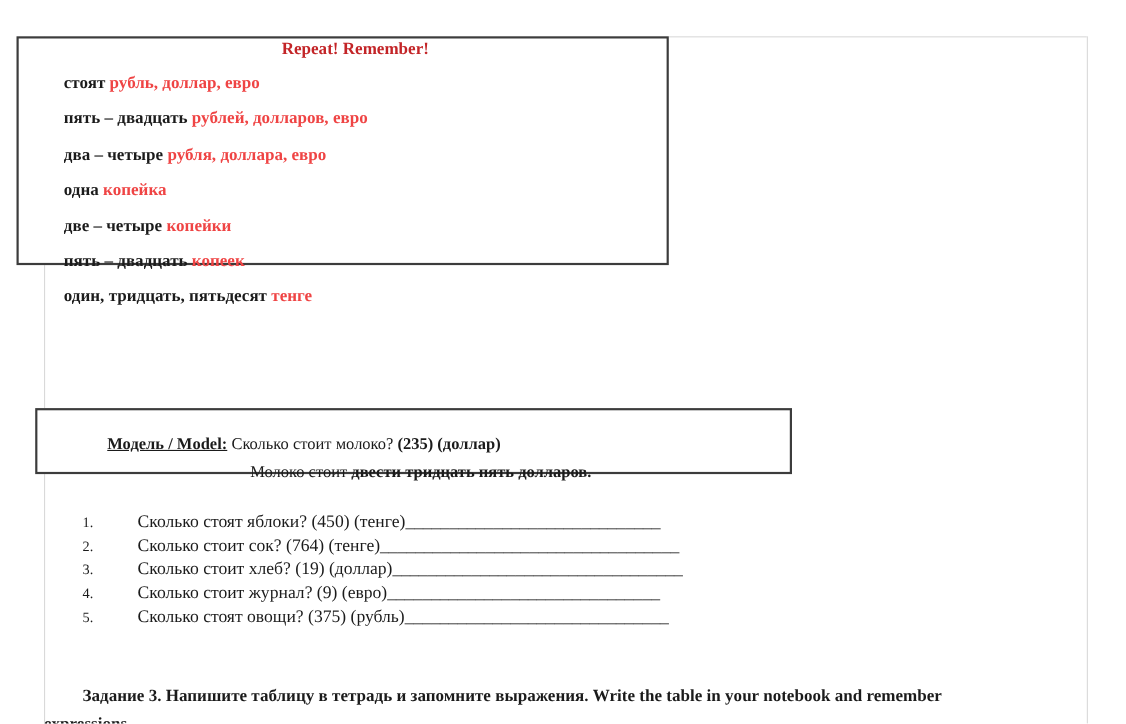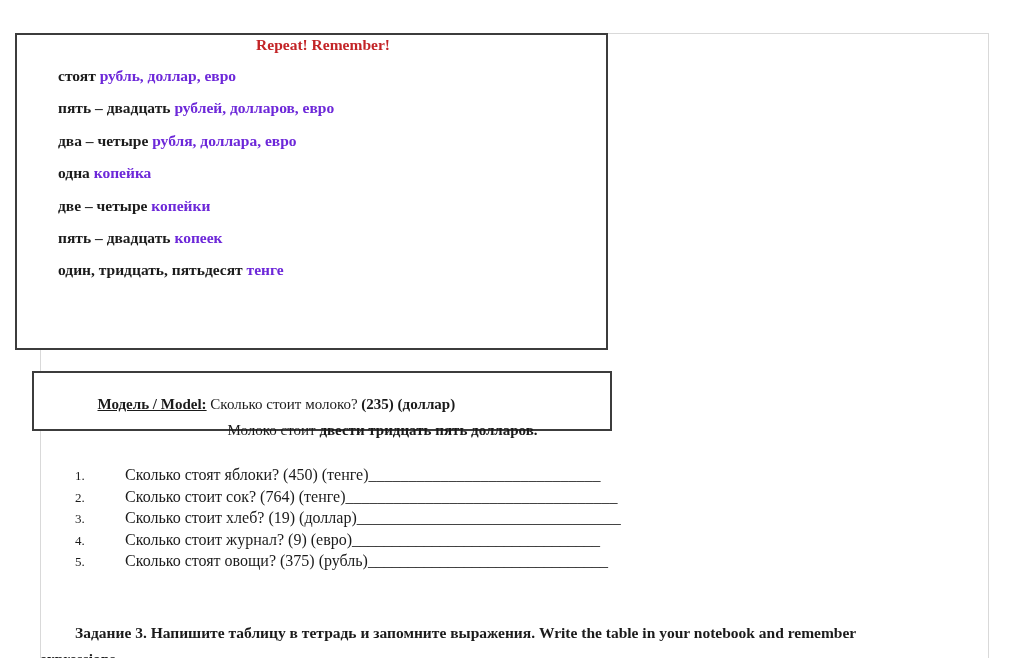--- a/index.html
+++ b/index.html
@@ -13,41 +13,41 @@
   }
   
   .guide { position:absolute; background:#d9d9d9; }
   .guide-v-left  { left:40px;  top:33px; width:1px; height:625px; }
   .guide-v-right { left:988px; top:33px; width:1px; height:625px; }
   .guide-h-top   { left:608px; top:33px; width:380px; height:1px; }
 
   
   .repeat-box {
     position:absolute; box-sizing:border-box;
-    left:15px; top:33px; width:593px; height:317px;
+    left:15px; top:33px; width:593px; height:208px;
     border:2px solid #3c3c3c; background:#ffffff;
   }
   .repeat-inner { margin-left:23px; }
   .repeat-title {
     margin-top:1px;
     text-align:center;
     font-weight:bold; font-size:15.5px; line-height:18px;
     color:#c32427;
   }
   .repeat-lines { margin-top:6px; padding-left:18px; }
   .repeat-line {
     font-weight:bold; font-size:15.5px; line-height:32.4px;
     white-space:pre-wrap;
   }
-  .red-text { color:#6d28d9; }
+  .red-text { color:#ef4444; }
 
   
   .model-box {
     position:absolute; box-sizing:border-box;
-    left:32px; top:371px; width:580px; height:60px;
+    left:32px; top:371px; width:688px; height:60px;
     border:2px solid #3c3c3c; background:#ffffff;
     font-size:15px;
   }
   .model-line1 { position:absolute; left:41px; top:6px; white-space:pre-wrap; }
   .model-line2 { position:absolute; left:171px; top:32px; white-space:pre-wrap; }
   .model-label { font-weight:bold; text-decoration:underline; }
   .bold { font-weight:bold; }
 
   
   .exercise { position:absolute; left:75px; top:464px; font-size:16px; }

